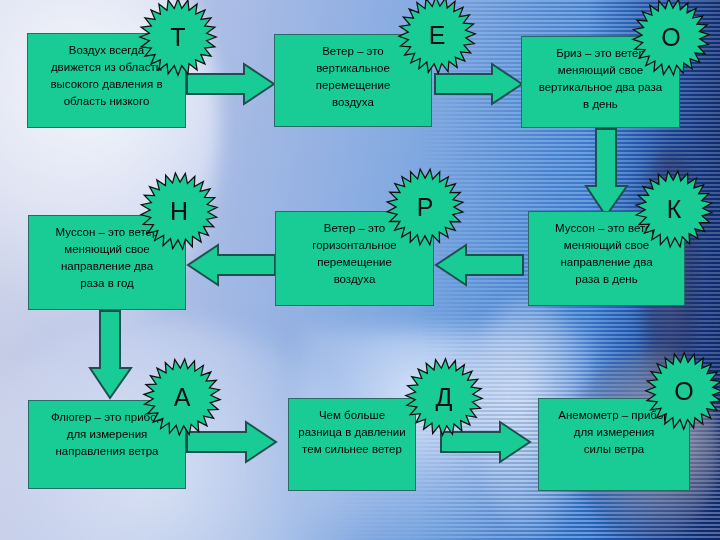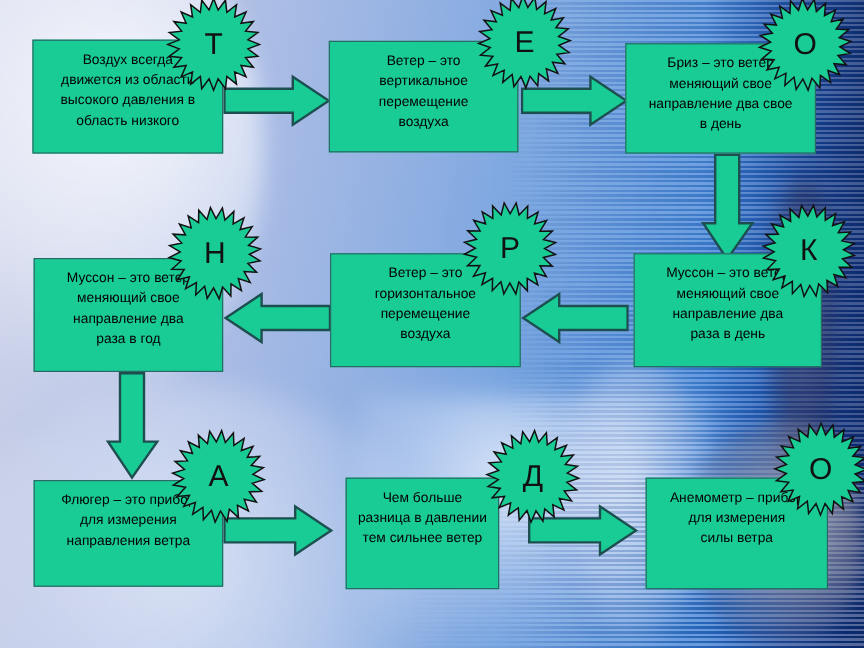--- a/index.html
+++ b/index.html
@@ -283,21 +283,21 @@
     <div class="node" style="left:274px; top:34px;  width:158px; height:93px;">
       <span class="node-text">Ветер – это
 вертикальное
 перемещение
 воздуха</span>
     </div>
 
     <div class="node" style="left:521px; top:36px;  width:159px; height:92px;">
       <span class="node-text">Бриз – это ветер
 меняющий свое
-направление два свое
+вертикальное два раза
 в день</span>
     </div>
 
     <div class="node" style="left:28px;  top:215px; width:158px; height:95px;">
       <span class="node-text">Муссон – это ветер
 меняющий свое
 направление два
 раза в год</span>
     </div>
 

